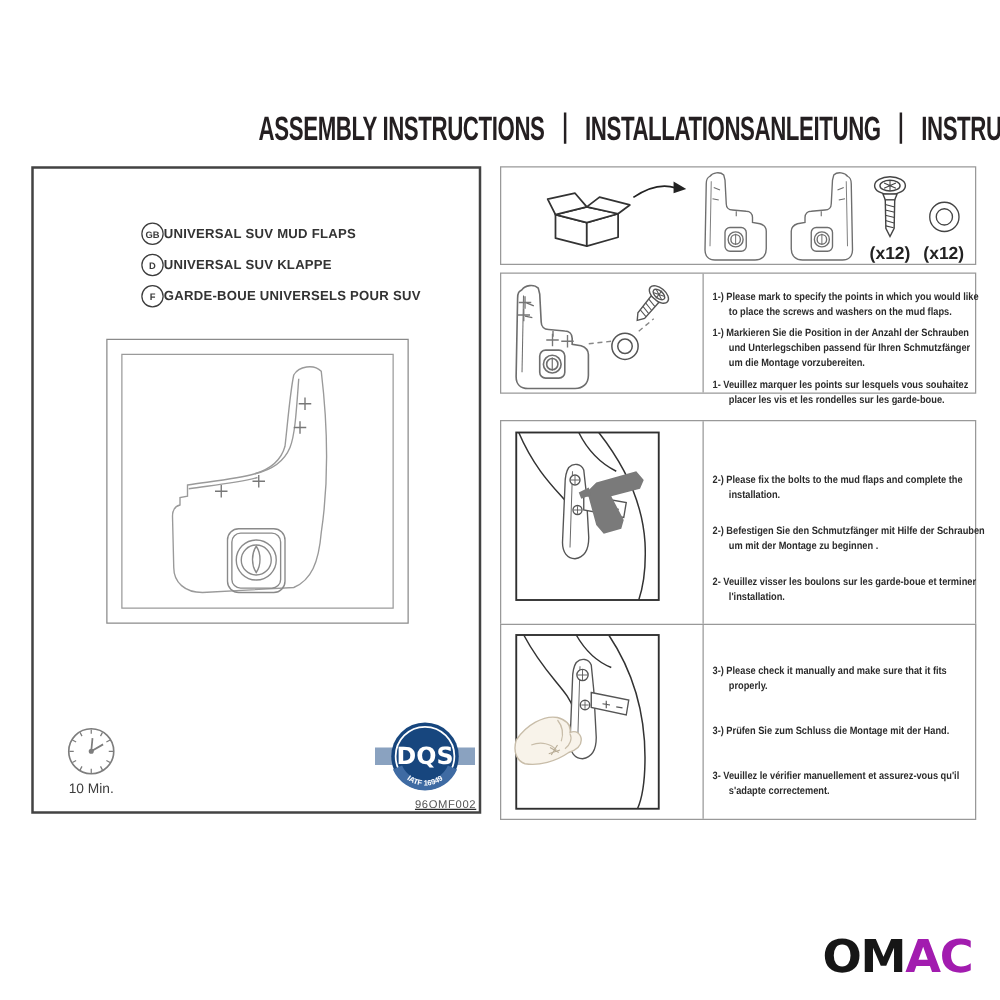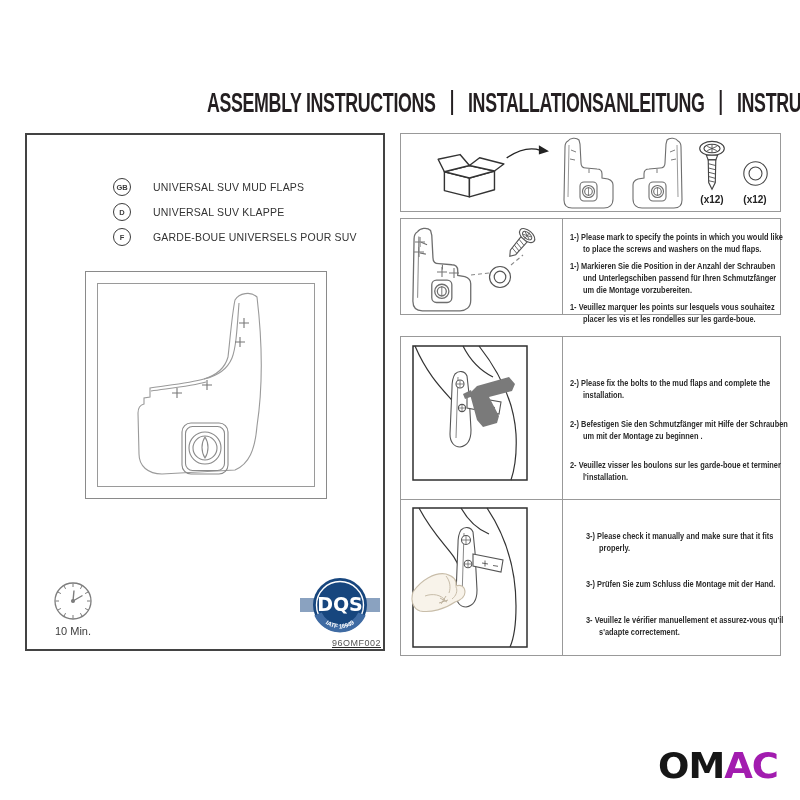--- a/index.html
+++ b/index.html
@@ -9,43 +9,43 @@
   .header{position:absolute;top:88px;left:0;width:800px;text-align:center;}
   .header-inner{display:inline-block;white-space:nowrap;transform:scaleX(0.66);transform-origin:center top;
     font-weight:700;font-size:27px;letter-spacing:-0.5px;color:#241f21;}
   .hdr-sep{display:inline-block;width:3px;height:25px;background:#241f21;margin:0 16px;vertical-align:-3px;}
   
   .left-panel{position:absolute;left:25px;top:133px;width:356px;height:514px;border:2px solid #434343;background:#fff;}
   .langs{position:absolute;left:86px;top:40px;}
   .lang-row{display:flex;align-items:center;height:24px;margin-bottom:1px;}
   .lang-circle{width:16px;height:16px;border:1.3px solid #3c3c3c;border-radius:50%;
     display:flex;align-items:center;justify-content:center;font-size:7.5px;font-weight:700;color:#3c3c3c;flex:0 0 auto;}
-  .lang-label{margin-left:22px;font-size:10.5px;font-weight:400;letter-spacing:0.2px;color:#333;}
+  .lang-label{margin-left:0;font-size:10.5px;font-weight:700;letter-spacing:0.2px;color:#333;}
   .draw-frame{position:absolute;left:58px;top:136px;width:240px;height:226px;border:1px solid #8a8a8a;}
   .draw-frame-inner{position:absolute;left:11px;top:11px;right:11px;bottom:11px;border:1px solid #9a9a9a;}
   .clock-block{position:absolute;left:14px;top:444px;width:64px;text-align:center;}
   .clock-label{font-size:11px;color:#3d3d3d;margin-top:2px;}
   .dqs-block{position:absolute;left:272px;top:440px;width:82px;text-align:right;text-decoration:underline;}
   .dqs-code{font-size:9px;color:#555;letter-spacing:0.5px;margin-top:1px;}
   
   .rrow{position:absolute;left:400px;width:381px;border:1px solid #999;background:#fff;box-sizing:border-box;display:flex;}
   .row0{top:133px;height:79px;display:block;position:absolute;}
   .row1{top:218px;height:97px;}
   .row2{top:336px;height:184px;}
-  .row3{top:499px;height:157px;gap:16px;}
+  .row3{top:499px;height:157px;}
   .illus{width:161px;flex:0 0 auto;border-right:1px solid #999;position:relative;}
   .txt{flex:1;position:relative;}
   .tcol{position:absolute;left:7px;width:252px;transform:scaleX(0.87);transform-origin:0 0;}
   .row1 .tcol{top:12px;} .row2 .tcol{top:40px;} .row3 .tcol{top:30px;}
   .step-p{font-size:8.5px;font-weight:700;line-height:12px;color:#2b2b2b;margin:0;
     padding-left:15px;text-indent:-15px;}
   .row1 .step-p{margin-bottom:5px;} .row2 .step-p{margin-bottom:17px;} .row3 .step-p{margin-bottom:24px;}
   
   .p-abs{position:absolute;}
-  .qty-label{position:absolute;width:36px;text-align:center;font-size:10px;font-weight:700;color:#222;}
+  .qty-label{position:absolute;width:36px;text-align:center;font-size:14px;font-weight:700;color:#222;}
   
   .omac{position:absolute;right:22px;top:744px;font-weight:800;font-size:37px;letter-spacing:-1px;
     font-family:"DejaVu Sans",sans-serif;transform:scaleY(0.98);}
   .omac-black{color:#161616;margin-top:20px;} .omac-red{color:#a21caf;}
   svg{display:block;}
 </style>
 </head>
 <body>
 
 <div class="page">

